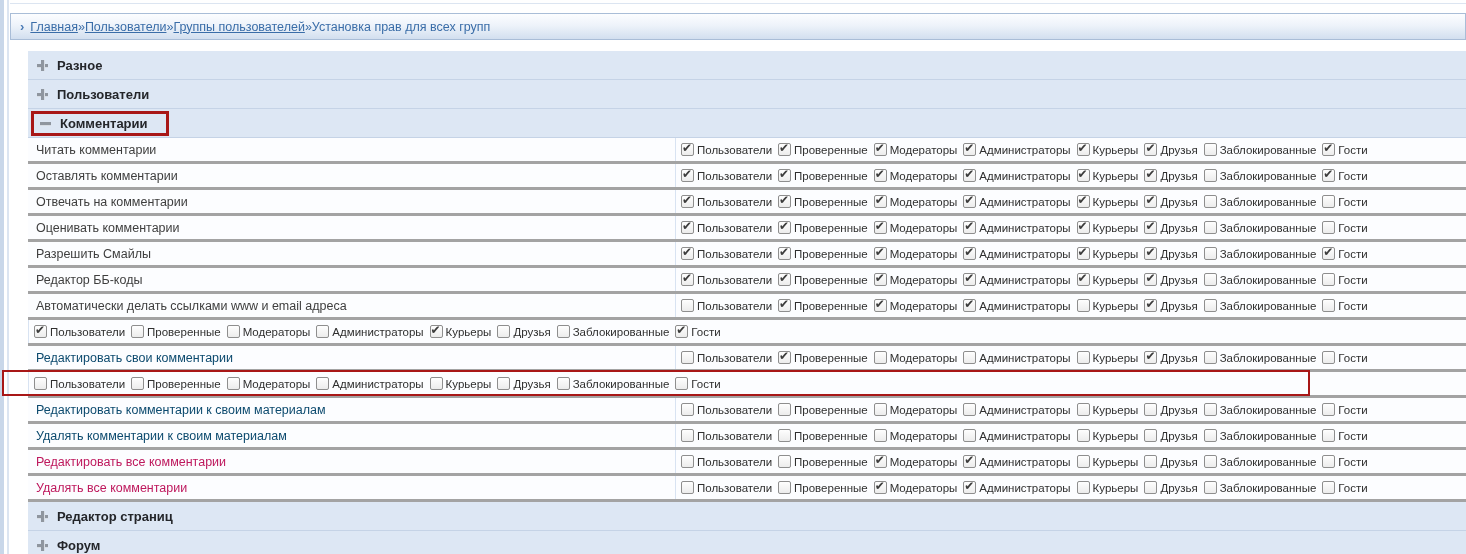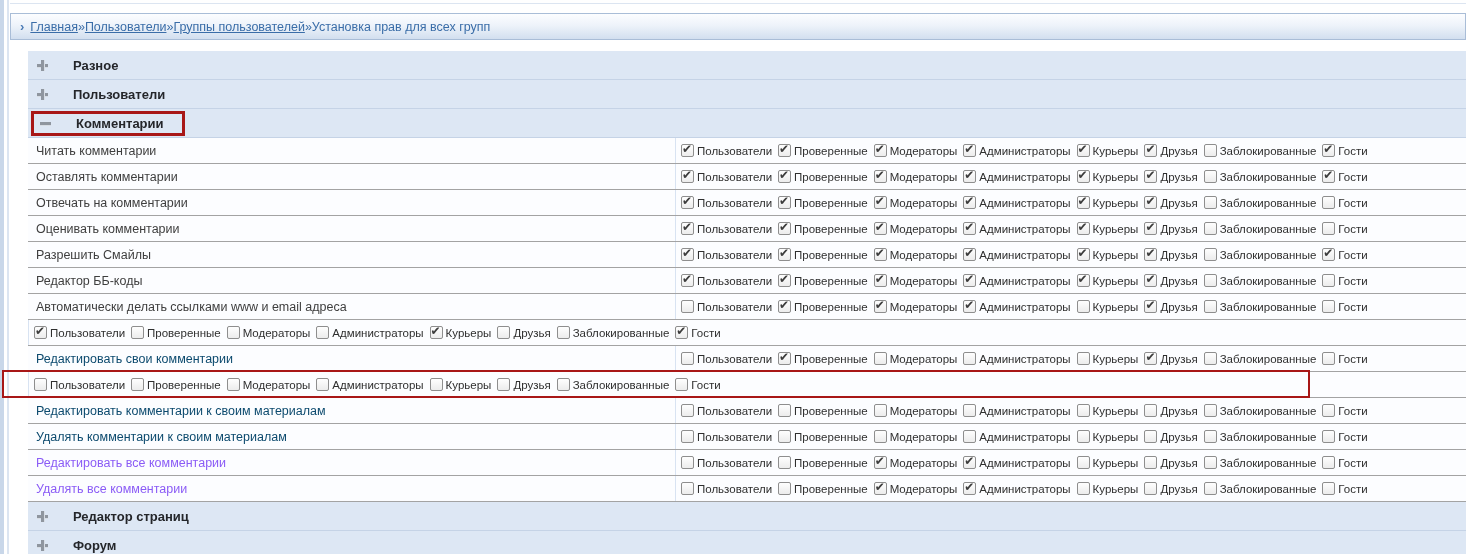--- a/index.html
+++ b/index.html
@@ -13,37 +13,37 @@
           border:1px solid #a9bdd7;background:linear-gradient(180deg,#fcfdff 0%,#eef3fa 45%,#d2dfef 100%);
           display:flex;align-items:center;gap:6px;padding-left:9px;font-size:12.5px;color:#3a6da8;}
   .bc-arrow{color:#4a7ab5;font-weight:bold;font-size:13px;line-height:1;}
   .bc-item{color:#3a6da8;white-space:nowrap;}
   .bc-link{text-decoration:underline;cursor:pointer;}
   .bc-sep{color:#3a6da8;}
 
   .panel{position:absolute;left:28px;right:0;top:51px;}
   .section-row{height:29px;box-sizing:border-box;background:#dde7f4;border-bottom:1px solid #c5d3e6;
                display:flex;align-items:center;padding-left:8px;}
-  .section-inner{display:inline-flex;align-items:center;gap:24px;}
+  .section-inner{display:inline-flex;align-items:center;gap:8px;}
   .hl-box{border:3px solid #a81717;padding:2px 18px 2px 5px;margin-left:-5px;}
   .section-label{font-size:13px;font-weight:bold;color:#24262a;white-space:nowrap;}
 
   .ticon{width:13px;height:13px;position:relative;display:inline-block;flex:0 0 auto;cursor:pointer;}
   .ticon::before{content:"";position:absolute;left:1px;right:1px;top:5px;height:3px;background:#8f969f;
                  box-shadow:0 1px 0 #d7dde4;}
   .ticon.plus::after{content:"";position:absolute;top:1px;bottom:1px;left:5px;width:3px;background:#8f969f;
                  box-shadow:1px 0 0 #d7dde4;}
 
   .data-row{position:relative;height:26px;box-sizing:border-box;background:#fcfdff;
-            border-bottom:1px solid #a3a3a3;display:flex;align-items:stretch;}
+            border-bottom:3px solid #a3a3a3;display:flex;align-items:stretch;}
   .row-label{width:647px;flex:0 0 647px;box-sizing:border-box;padding-left:8px;display:flex;
              align-items:center;font-size:12.5px;color:#3e3e3e;white-space:nowrap;gap:5px;}
   .c-muted{color:#b2b2b2;}
   .c-link{color:#0c4a6e;cursor:pointer;}
-  .c-danger{color:#8b5cf6;cursor:pointer;}
+  .c-danger{color:#be185d;cursor:pointer;}
   .warn-arrow{color:#e6963c;font-weight:bold;}
   .row-checks{flex:1;display:flex;align-items:center;gap:4px;padding-left:5px;border-left:1px solid #d8e3f2;}
   .grp{display:inline-flex;align-items:center;gap:3px;margin-right:2px;white-space:nowrap;}
   .grp-label{font-size:11.5px;color:#2f2f2f;}
   .cb{width:13px;height:13px;flex:0 0 13px;border:1px solid #8e8e8e;border-radius:2px;box-sizing:border-box;
       background:linear-gradient(180deg,#fefefe,#ececec);display:inline-block;position:relative;cursor:pointer;}
   .cb.checked::after{content:"\2714";font-family:"DejaVu Sans",sans-serif;font-size:12px;color:#3c3c3c;
       position:absolute;left:0;top:-3px;}
   .row-hl-box{position:absolute;left:-26px;top:-2px;width:1308px;height:calc(100% + 3px);
       border:2px solid #a81717;box-sizing:border-box;pointer-events:none;z-index:5;}

